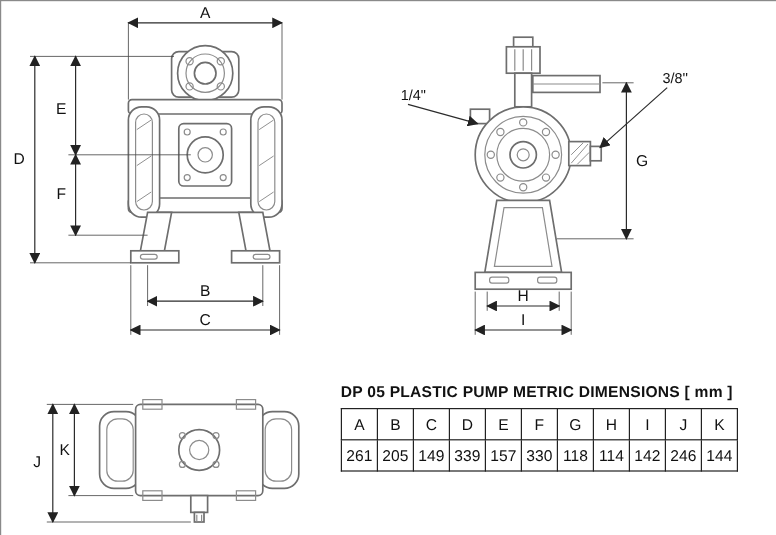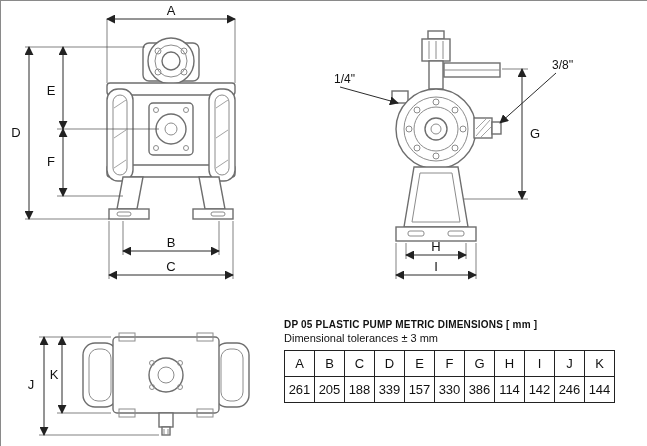--- a/index.html
+++ b/index.html
@@ -11,21 +11,21 @@
     border-top:1px solid #8a8a8a;border-left:1px solid #8a8a8a;box-sizing:border-box;}
   svg{position:absolute;}
   .lnf{fill:#fff;stroke:#6e6e6e;stroke-width:1.4;}
   .lnt{fill:none;stroke:#8c8c8c;stroke-width:1;}
   .dim{stroke:#2b2b2b;stroke-width:1;fill:none;}
   .ext{stroke:#4a4a4a;stroke-width:0.7;fill:none;}
   .dimtxt{font:13px "Liberation Sans", sans-serif;fill:#111;}
   .porttxt{font:12px "Liberation Sans", sans-serif;fill:#111;}
   .hatch{stroke:#8c8c8c;stroke-width:0.8;}
   #tablebox{position:absolute;left:283px;top:318px;width:348px;}
-  #tbl-title{font-weight:bold;font-size:10px;letter-spacing:0.2px;}
+  #tbl-title{font-weight:bold;font-size:13px;letter-spacing:0.2px;}
   #tbl-sub{font-size:11px;margin-top:2px;}
   table{border-collapse:collapse;margin-top:6px;}
   th,td{border:1px solid #222;width:29px;height:25px;text-align:center;
         font-size:13px;font-weight:normal;padding:0;}
 </style>
 </head>
 <body>
 
 <div id="sheet">
 
@@ -234,44 +234,43 @@
 
     <g>
       <line class="ext" x1="36" y1="90" x2="90" y2="90"></line>
       <line class="dim" x1="41" y1="14" x2="41" y2="90" marker-start="url(#arr3)" marker-end="url(#arr3)"></line>
       <text class="dimtxt" x="33" y="56" text-anchor="middle">K</text>
     </g>
   </svg>
 
   <div id="tablebox">
     <div id="tbl-title">DP 05 PLASTIC PUMP METRIC DIMENSIONS [ mm ]</div>
-    <div id="tbl-sub">Dimensional tolerances ± 3 mm</div>
     <table>
       <tbody>
           <tr>
         <th>A</th>
         <th>B</th>
         <th>C</th>
         <th>D</th>
         <th>E</th>
         <th>F</th>
         <th>G</th>
         <th>H</th>
         <th>I</th>
         <th>J</th>
         <th>K</th>
       </tr>
       <tr>
         <td>261</td>
         <td>205</td>
-        <td>188</td>
+        <td>149</td>
         <td>339</td>
         <td>157</td>
         <td>330</td>
-        <td>386</td>
+        <td>118</td>
         <td>114</td>
         <td>142</td>
         <td>246</td>
         <td>144</td>
       </tr>
     </tbody>
       </table>
   </div>
 
 </div>

